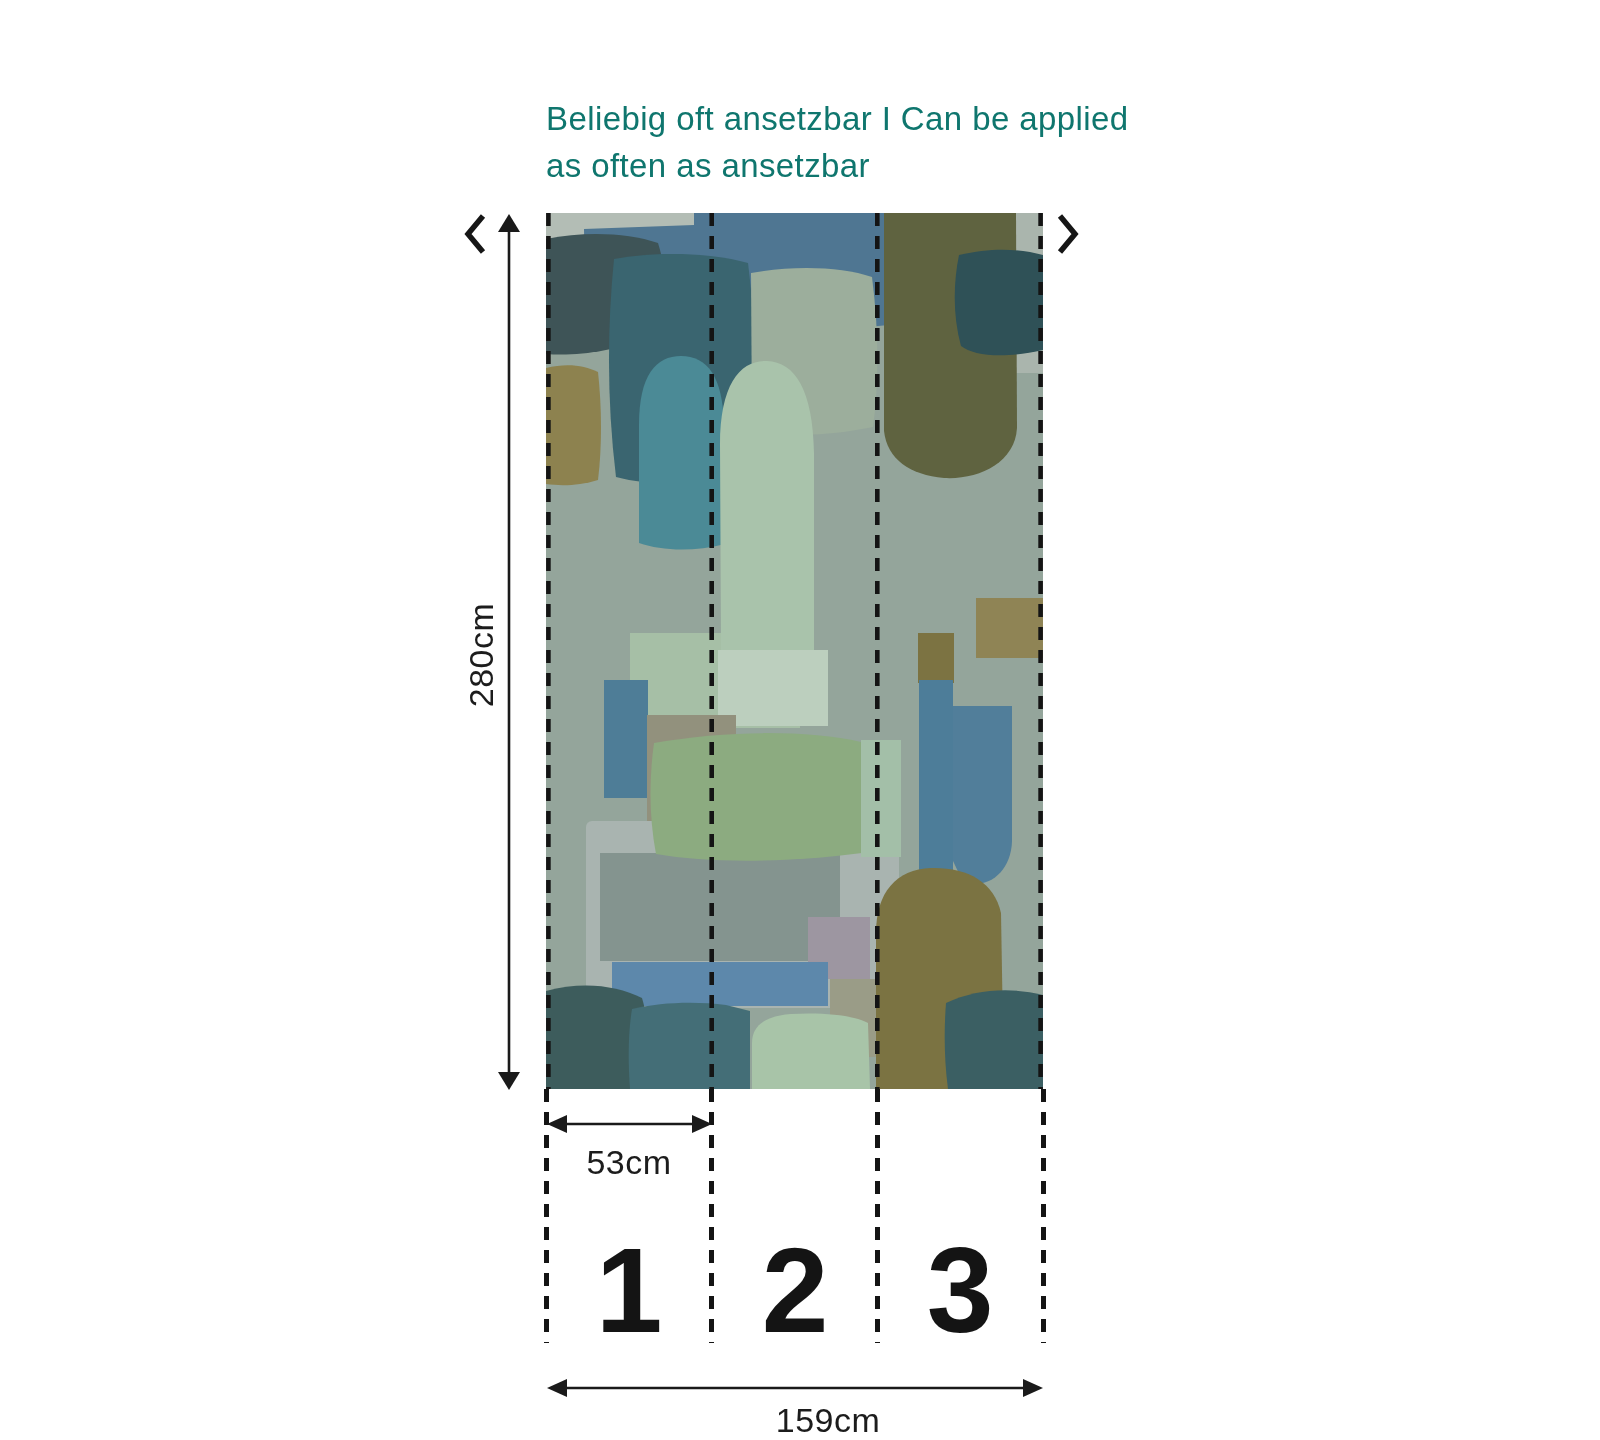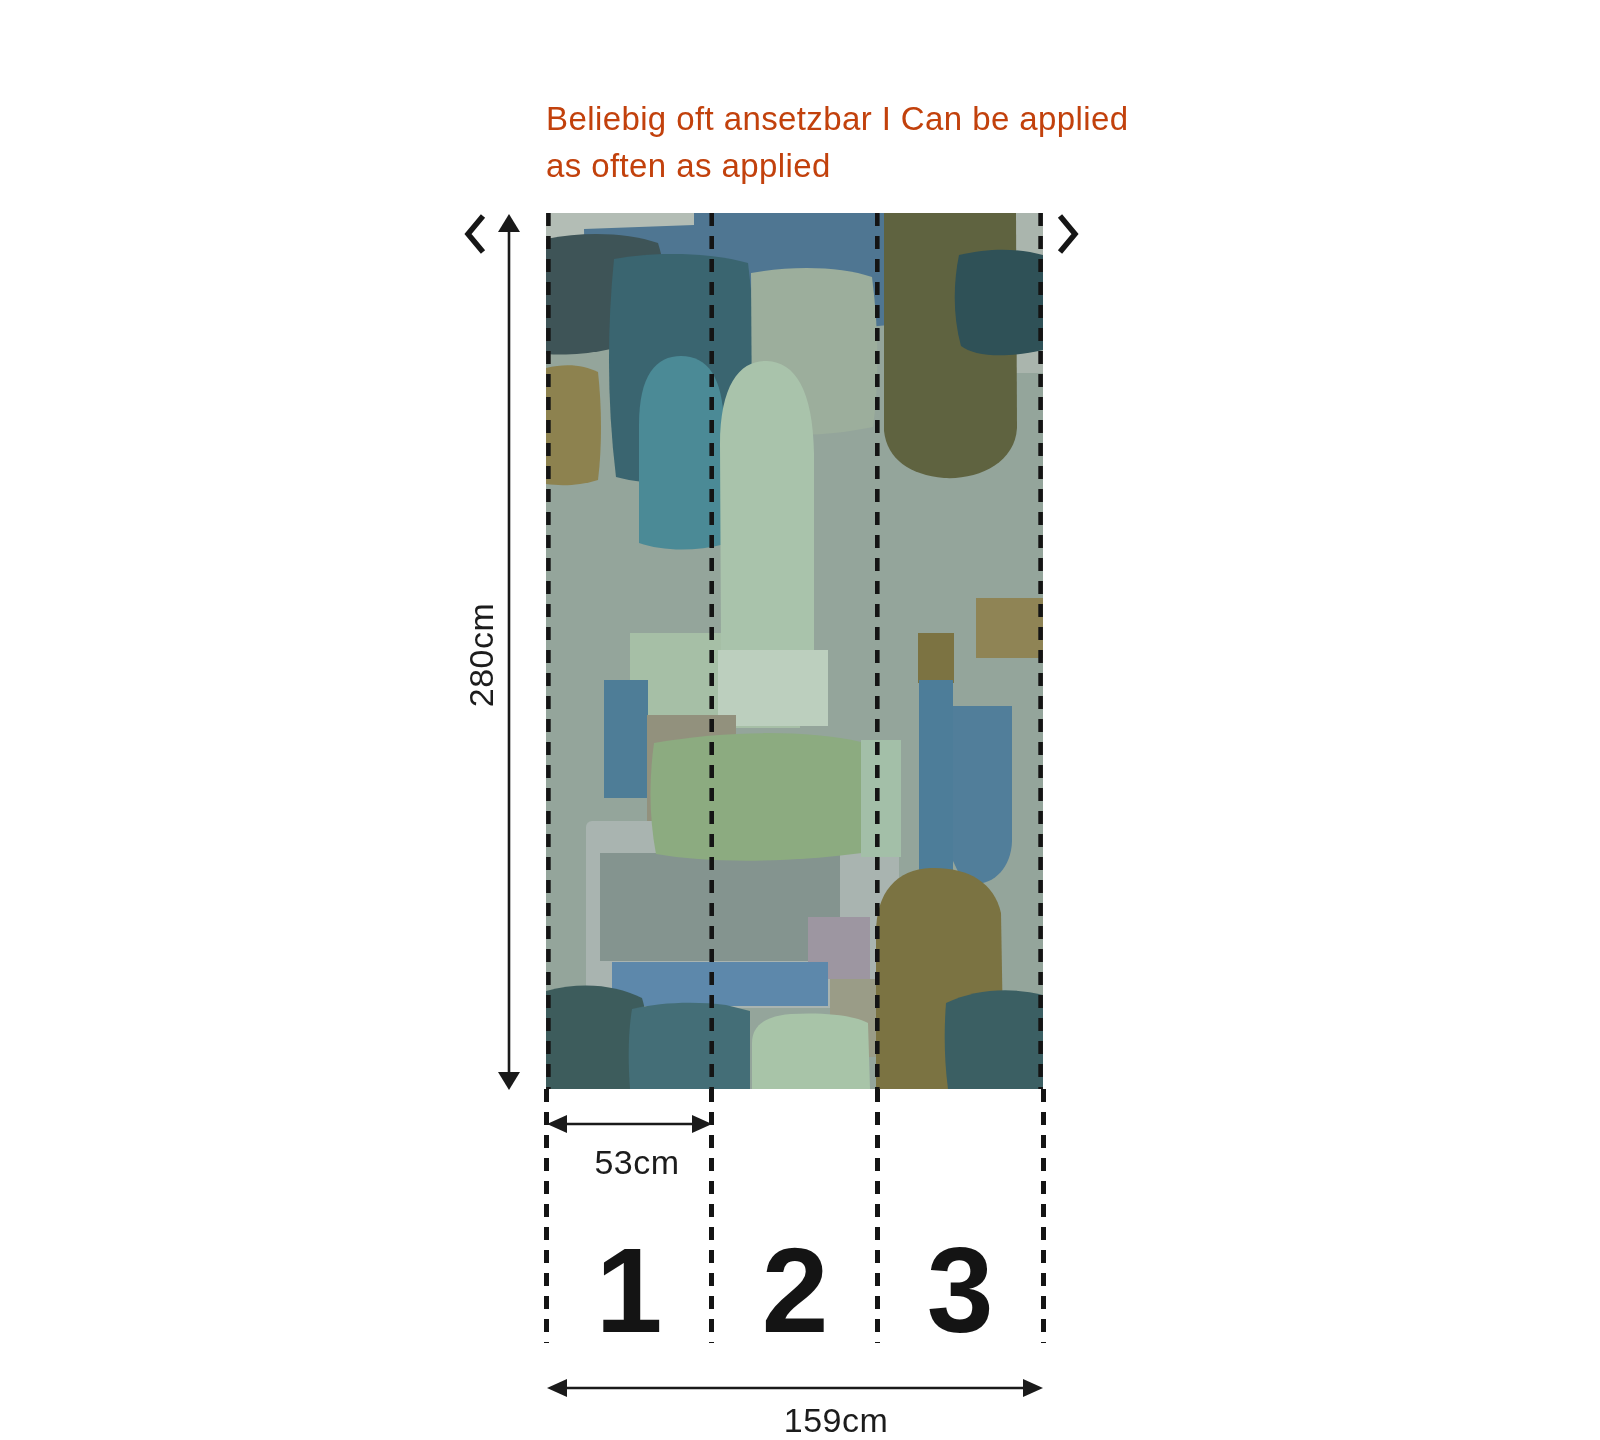--- a/index.html
+++ b/index.html
@@ -2,57 +2,57 @@
 <html><head>
 <meta charset="utf-8">
 <style>
   html,body{margin:0;padding:0;background:#fff;}
   .canvas{
     position:relative;width:1600px;height:1440px;background:#ffffff;
     font-family:"Liberation Sans",sans-serif;color:#1c1c1c;overflow:hidden;
   }
   .note{
     position:absolute;left:546px;top:96px;
-    font-size:33px;line-height:1.42;letter-spacing:.4px;color:#c2410c;
+    font-size:33px;line-height:1.42;letter-spacing:.4px;color:#0f766e;
   }
   .chev{position:absolute;top:212px;width:24px;height:44px;}
   .chev-left{left:463px;}
   .chev-right{left:1056px;}
   .v-arrow{position:absolute;left:496px;top:213px;}
   .v-label{
     position:absolute;left:481px;top:655px;
     transform:translate(-50%,-50%) rotate(-90deg);
     font-size:34px;white-space:nowrap;letter-spacing:.5px;
   }
   .wallpaper{position:absolute;left:546px;top:213px;width:497px;height:876px;display:block;}
   .cut-line{
     position:absolute;top:1089px;height:254px;width:5px;
     background:repeating-linear-gradient(180deg,#141414 0 13px,transparent 13px 23px);
   }
   .h-arrow{position:absolute;}
   .dim-label{
     position:absolute;transform:translateX(-50%);
-    font-size:34px;letter-spacing:.5px;white-space:nowrap;margin-left:8px;
+    font-size:34px;letter-spacing:.5px;white-space:nowrap;
   }
   .panel-num{
     position:absolute;transform:translateX(-50%);
     font-size:120px;font-weight:700;line-height:1;color:#141414;
   }
   .arrow-stroke{stroke:#1a1a1a;stroke-width:2.6;}
   .arrow-head{fill:#1a1a1a;}
   .chev path{stroke:#161616;stroke-width:5.5;fill:none;}
 </style>
 </head>
 <body>
 
 <div class="canvas">
 
   <div class="note">
     <div>Beliebig oft ansetzbar I Can be applied</div>
-    <div>as often as applied</div>
+    <div>as often as ansetzbar</div>
   </div>
 
   <svg class="chev chev-left" viewBox="0 0 24 44">
     <path d="M20 4 L5 22 L20 40"></path>
   </svg>
 
   <svg class="chev chev-right" viewBox="0 0 24 44">
     <path d="M4 4 L19 22 L4 40"></path>
   </svg>
 

